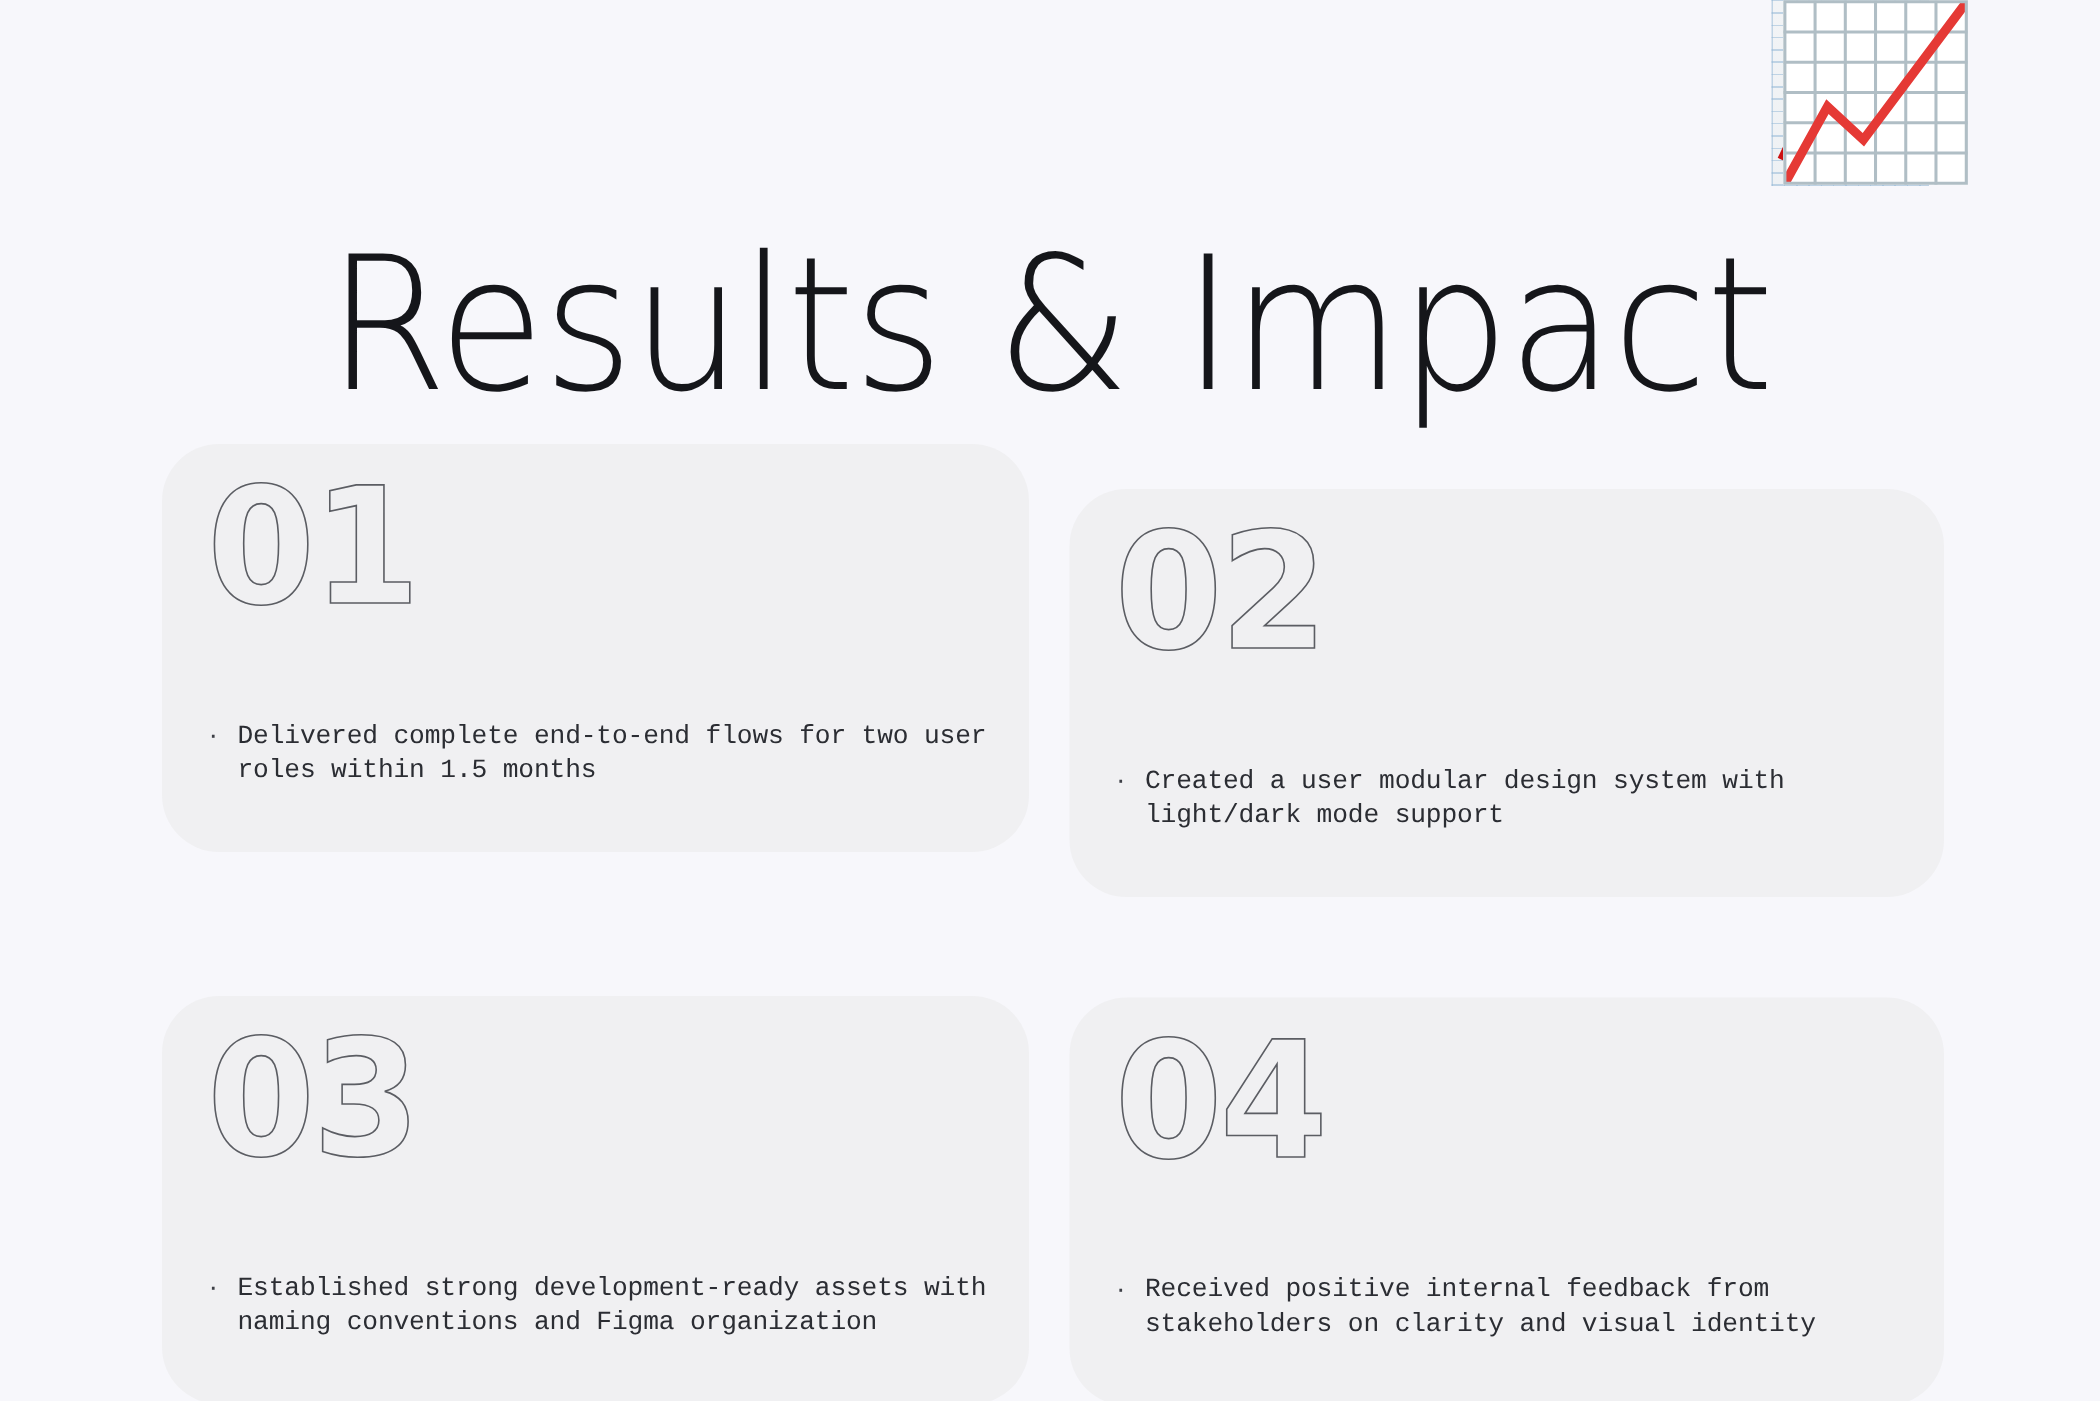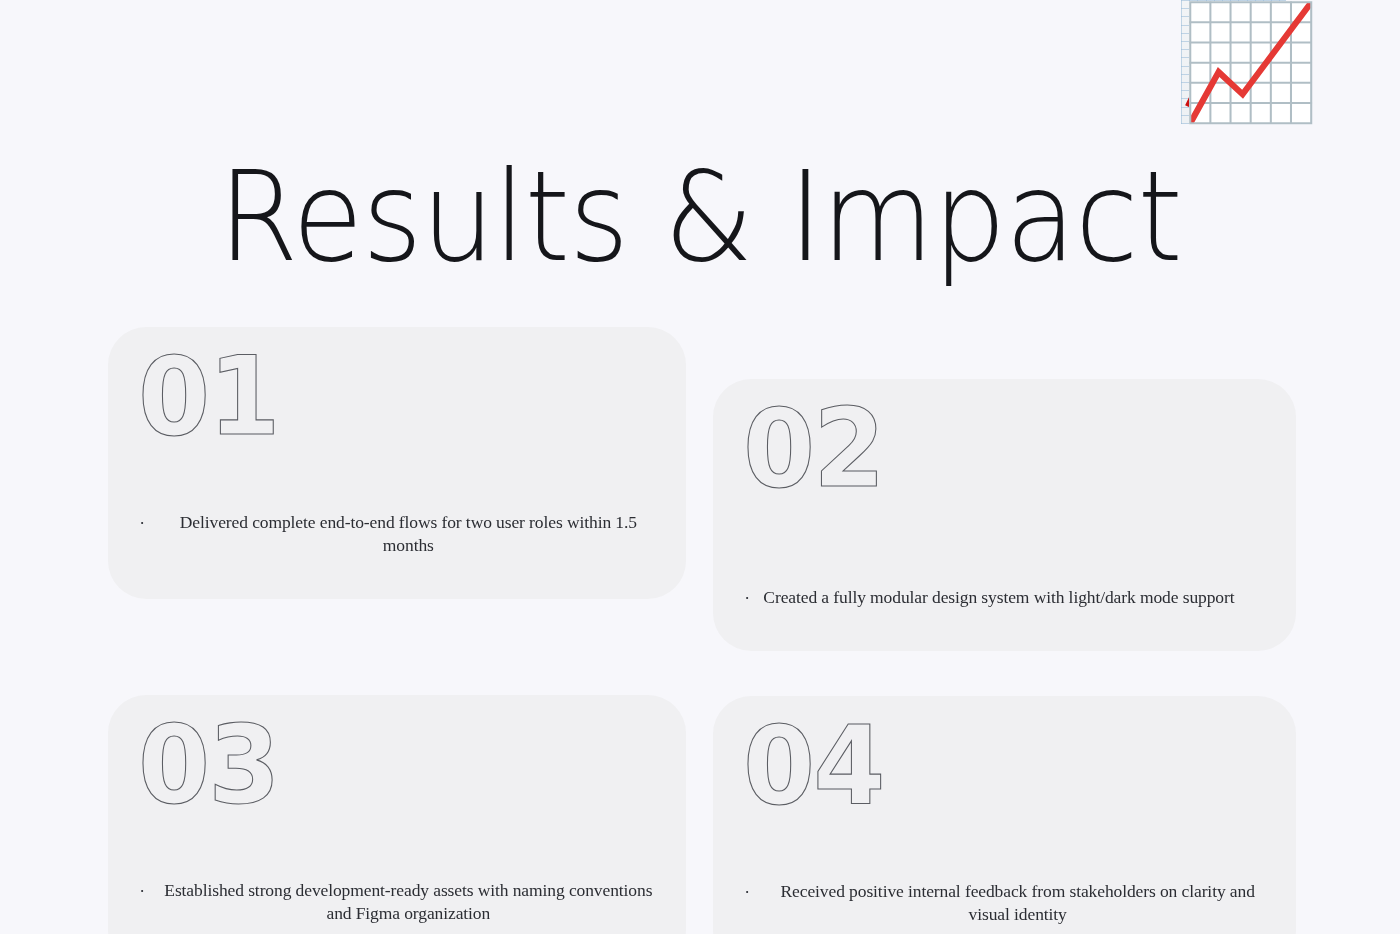--- a/index.html
+++ b/index.html
@@ -58,25 +58,24 @@
     line-height: 1.05;
     white-space: nowrap;
     transform: scaleX(0.93);
   }
 
   
   .card {
     position: absolute;
     background: #f0f0f2;
     border-radius: 38px;
-    margin-top: 31px;
   }
 
   .card-01 { left: 108px; top: 296px;  width: 578px; height: 272px; }
-  .card-02 { left: 713px; top: 348px;  width: 583px; height: 272px; }
+  .card-02 { left: 713px; top: 326px;  width: 583px; height: 272px; }
   .card-03 { left: 108px; top: 664px;  width: 578px; height: 272px; }
   .card-04 { left: 713px; top: 665px;  width: 583px; height: 272px; }
 
   .card-number {
     position: absolute;
     left: 30px;
     top: 16px;
     font-family: "DejaVu Sans", sans-serif;
     font-size: 108px;
     font-weight: 700;
@@ -103,27 +102,26 @@
   .bullet-dot {
     flex: 0 0 auto;
     font-size: 19px;
     line-height: 23px;
     color: #3d3f46;
     position: relative;
     top: -1px;
   }
 
   .card-text {
-    font-family: Liberation Serif, serif;
+    font-family: Liberation Mono, monospace;
     font-size: 17.5px;
     line-height: 23px;
     color: #2b2d33;
     letter-spacing: -0.1px;
     max-width: 500px;
-    text-align: center;
   }
 
   .card-02 .card-text,
   .card-04 .card-text { max-width: 520px; }
 </style>
 </head>
 <body>
 
 <div class="emoji-fallback">
   <svg width="105" height="124" viewBox="0 0 105 124" aria-hidden="true">
@@ -139,21 +137,21 @@
   <div class="card-body">
     <span class="bullet-dot">·</span>
     <span class="card-text">Delivered complete end-to-end flows for two user roles within 1.5 months</span>
   </div>
 </div>
 
 <div class="card card-02">
   <div class="card-number">02</div>
   <div class="card-body">
     <span class="bullet-dot">·</span>
-    <span class="card-text">Created a fully modular design system with light/dark mode support</span>
+    <span class="card-text">Created a user modular design system with light/dark mode support</span>
   </div>
 </div>
 
 <div class="card card-03">
   <div class="card-number">03</div>
   <div class="card-body">
     <span class="bullet-dot">·</span>
     <span class="card-text">Established strong development-ready assets with naming conventions and Figma organization</span>
   </div>
 </div>

